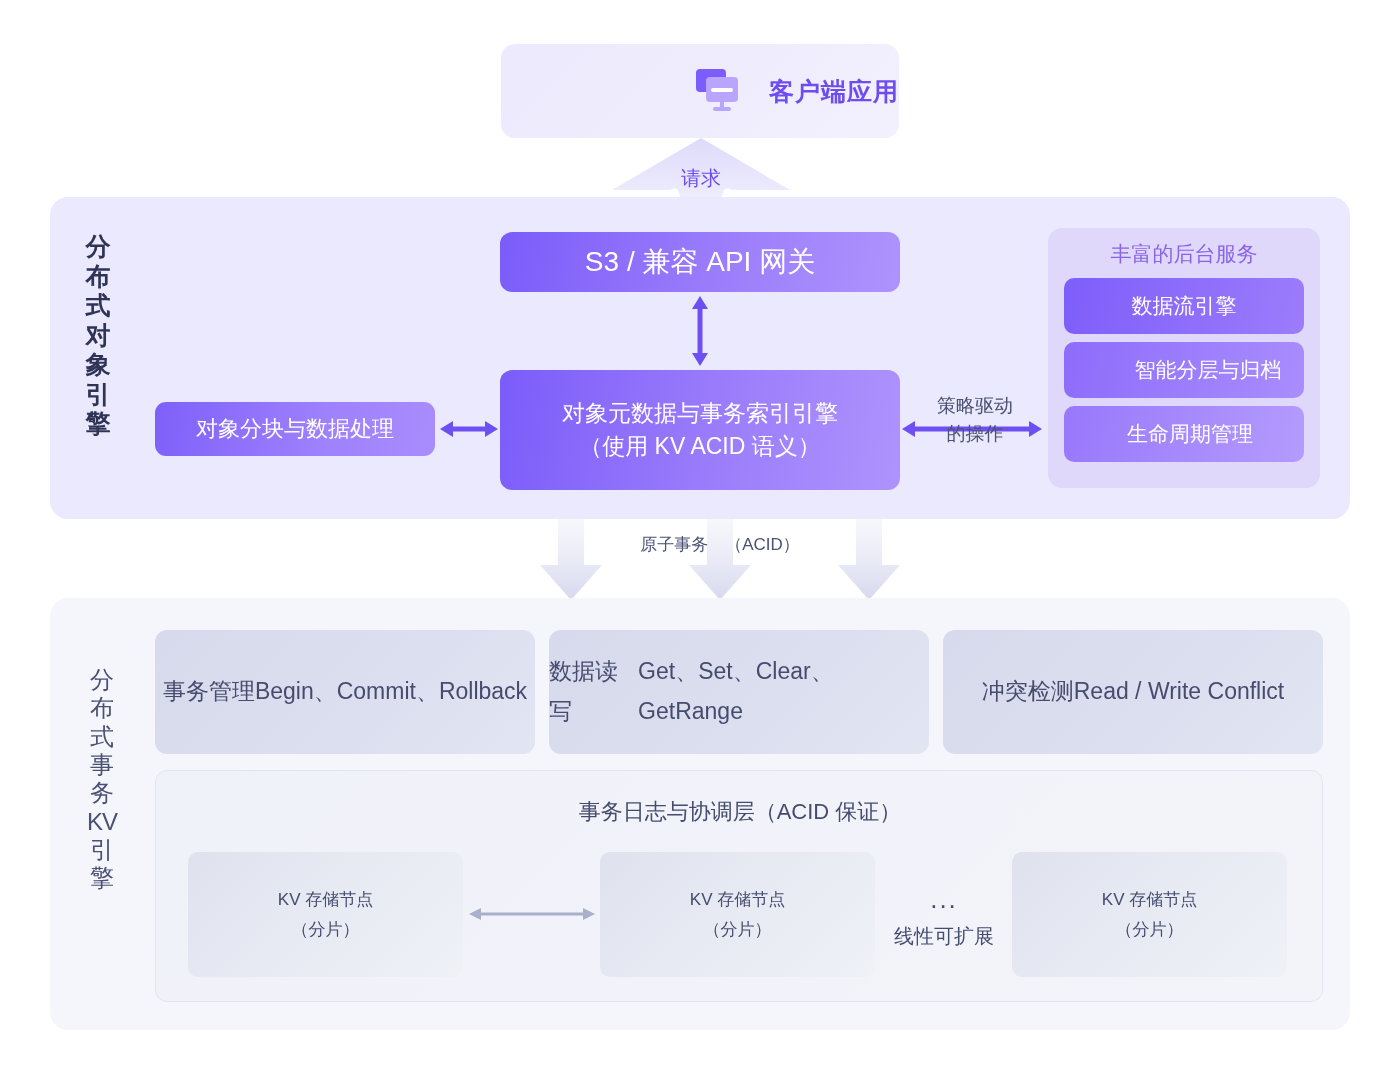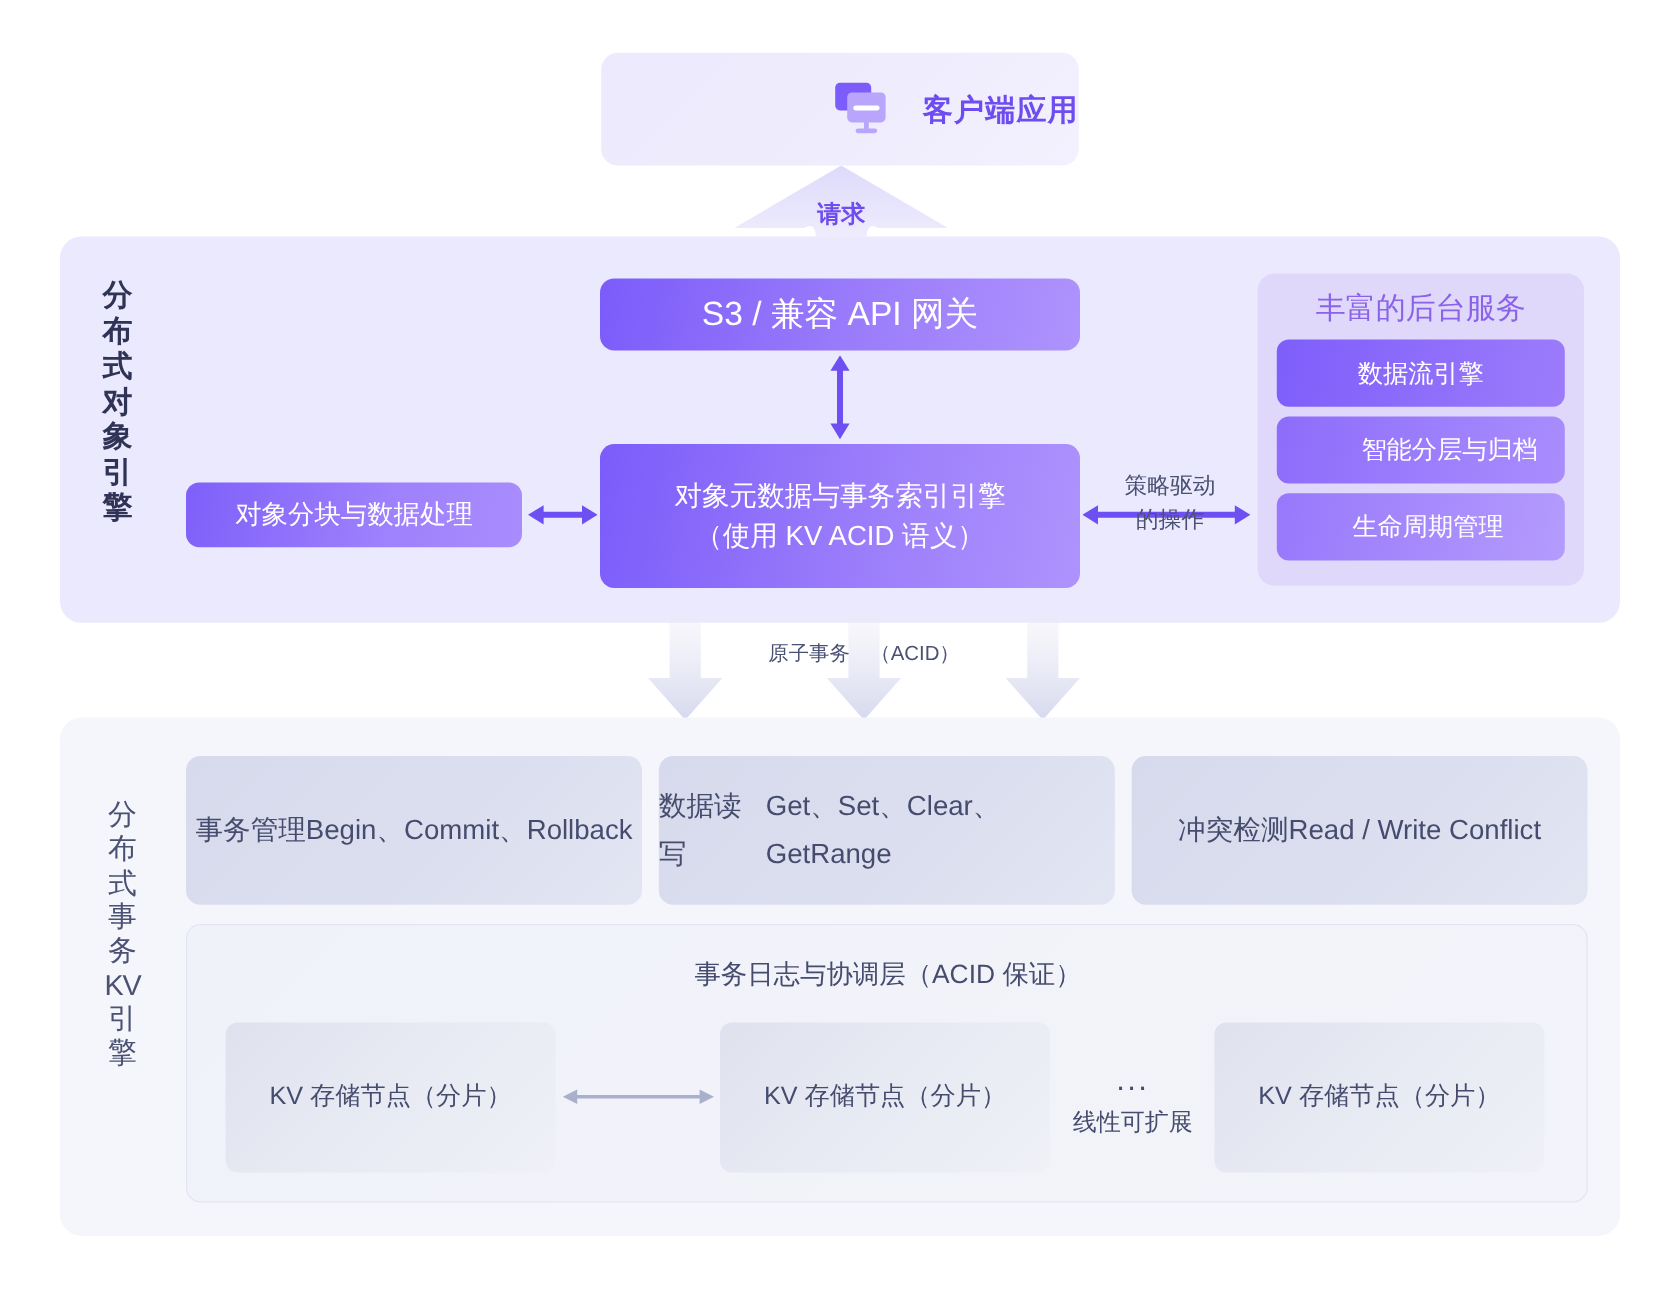--- a/index.html
+++ b/index.html
@@ -23,21 +23,21 @@
   }
   .monitor-icon { width: 52px; height: 46px; position: relative; }
 
   
   .request-arrow {
     position: absolute; left: 612px; top: 138px; width: 178px; height: 62px;
   }
   .request-arrow svg { display: block; }
   .request-arrow .req-text {
     position: absolute; left: 0; top: 27px; width: 178px; text-align: center;
-    font-size: 20px; color: #6D4CF0; font-weight: bold;
+    font-size: 20px; color: #6D4CF0;
   }
 
   
   .panel-object {
     position: absolute; left: 50px; top: 197px; width: 1300px; height: 322px;
     background: #EBE9FD; border-radius: 18px;
   }
   .side-label {
     position: absolute; font-size: 25px; font-weight: 700; color: #4A5173;
     line-height: 1.18; text-align: center; width: 40px;
@@ -79,21 +79,21 @@
     position: absolute; left: 920px; top: 392px; width: 110px;
     text-align: center; font-size: 19px; color: #4A5173; line-height: 1.45;
   }
 
   
   .services-group {
     position: absolute; left: 1048px; top: 228px; width: 272px; height: 260px;
     background: #DFD8FB; border-radius: 14px;
     display: flex; flex-direction: column; align-items: center; padding: 12px 16px 16px;
   }
-  .services-title { font-size: 25px; color: #8A63E8; margin-bottom: 10px; }
+  .services-title { font-size: 21px; color: #8A63E8; margin-bottom: 10px; }
   .service-item {
     width: 100%; height: 56px; margin-bottom: 8px; border-radius: 10px;
     color: #fff; font-size: 21px;
     display: flex; align-items: center; justify-content: center; text-align: center;
   }
   .service-item:last-child { margin-bottom: 0; padding-left: 12px; }
   .svc-0 { background: linear-gradient(100deg, #7E5EFA 0%, #9C7CFB 100%); }
   .svc-1 { background: linear-gradient(100deg, #8E6CFB 0%, #A98DFD 100%); padding-left: 48px; }
   .svc-2 { background: linear-gradient(100deg, #9878FB 0%, #B49BFD 100%); }
 
@@ -124,22 +124,22 @@
     background: linear-gradient(135deg, #F0F2F9 0%, #F3F4FA 100%);
     border: 1px solid #E2E5F1; border-radius: 12px;
   }
   .log-title {
     position: absolute; left: 0; top: 26px; width: 1168px; text-align: center;
     font-size: 22px; color: #454C6E;
   }
   .node {
     position: absolute; top: 852px; width: 275px; height: 125px; border-radius: 10px;
     background: linear-gradient(135deg, #DFE2EE 0%, #E9EBF4 55%, #EFF1F7 100%);
-    display: flex; flex-direction: row; align-items: center; justify-content: center;
-    color: #454C6E; font-size: 21px; line-height: 1.75;
+    display: flex; flex-direction: column; align-items: center; justify-content: center;
+    color: #454C6E; font-size: 17px; line-height: 1.75;
   }
   .node.n0 { left: 188px; }
   .node.n1 { left: 600px; }
   .node.n2 { left: 1012px; }
 
   .node-arrow { position: absolute; left: 469px; top: 905px; width: 126px; height: 18px; }
   .scale-note {
     position: absolute; left: 880px; top: 880px; width: 128px; text-align: center;
     color: #454C6E; font-size: 21px; line-height: 1.5;
   }

